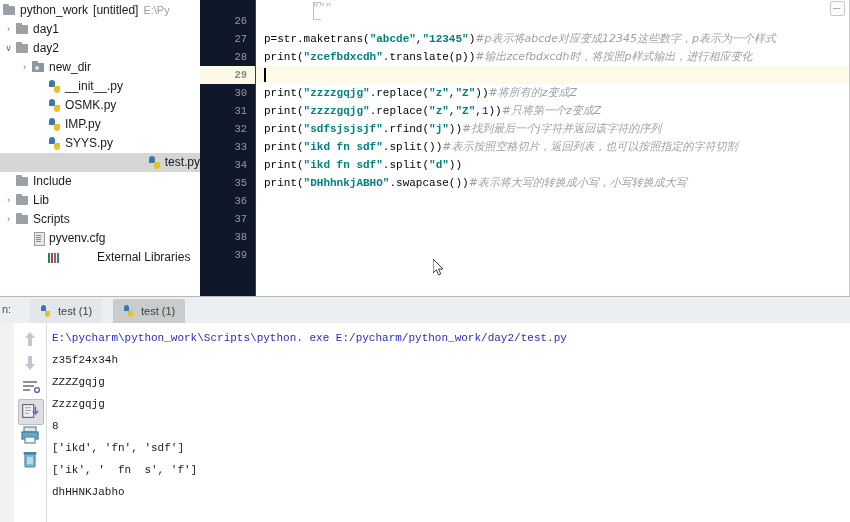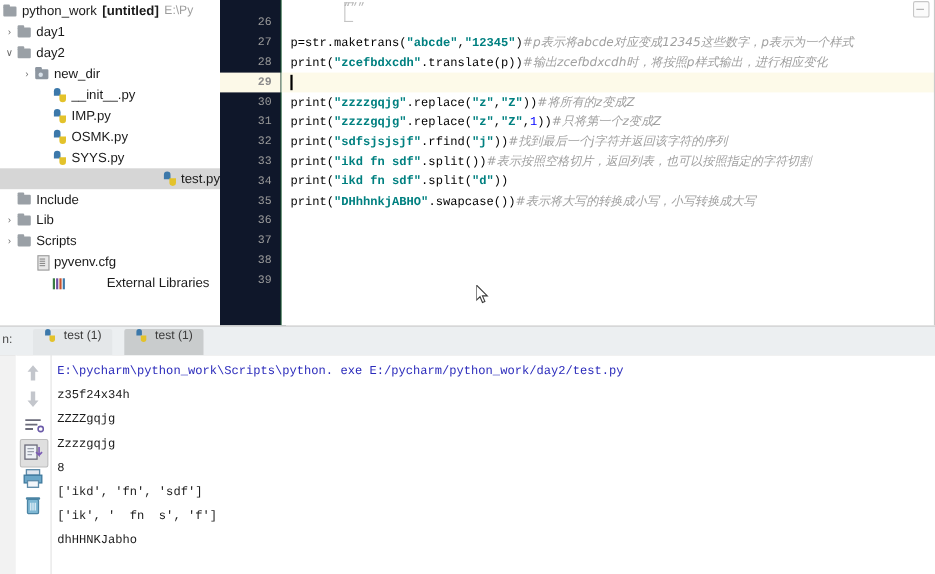--- a/index.html
+++ b/index.html
@@ -99,21 +99,21 @@
   
   .ico-libs{
     display:inline-block;
   }
   .ico-libs::before{
     content:"";position:absolute;left:1px;top:3px;
     width:2px;height:10px;background:#3a7d44;
     box-shadow: 3px 0 0 0 #6f4fa1, 6px 0 0 0 #c8532c, 9px 0 0 0 #3c78aa;
   }
   .tree-label { line-height:19px; }
-  .tree-label.bold { font-weight:bold; }
+  .tree-label.bold { font-weight:normal; }
   .tree-path { color:#9d9d9d; margin-left:5px; font-size:11px; }
 
   
   #editor-wrap{
     position:absolute;
     left:200px; top:0;
     width:650px; height:296px;
     background:#ffffff;
     overflow:hidden;
   }
@@ -223,21 +223,21 @@
     background:#eceff1;
     border-bottom:1px solid #c4c4c4;
   }
   #tab-window-label{
     position:absolute; left:2px; top:6px;
     font-size:11px; color:#4b4b4b;
   }
   .run-tab{
     position:absolute;
     top:2px; height:24px;
-    display:flex; 
+    display:flex; align-items:center;
     padding:0 10px;
     font-size:11px;
     color:#3c3c3c;
     border-radius:2px 2px 0 0;
     cursor:default;
   }
   .run-tab.inactive{ background:#e4e7e9; }
   .run-tab.active{ background:#c9cccd; }
   .tab-ico{
     width:13px;height:13px;margin-right:5px;position:relative;
@@ -321,26 +321,26 @@
           <span class="tree-label">new_dir</span>
         </div>
         <div class="tree-row" style="padding-left: 34px;">
           <span class="arrow none">&nbsp;</span>
           <span class="ico ico-py"></span>
           <span class="tree-label">__init__.py</span>
         </div>
         <div class="tree-row" style="padding-left: 34px;">
           <span class="arrow none">&nbsp;</span>
           <span class="ico ico-py"></span>
+          <span class="tree-label">OSMK.py</span>
+        </div>
+        <div class="tree-row" style="padding-left: 34px;">
+          <span class="arrow none">&nbsp;</span>
+          <span class="ico ico-py"></span>
           <span class="tree-label">IMP.py</span>
-        </div>
-        <div class="tree-row" style="padding-left: 34px;">
-          <span class="arrow none">&nbsp;</span>
-          <span class="ico ico-py"></span>
-          <span class="tree-label">OSMK.py</span>
         </div>
         <div class="tree-row" style="padding-left: 34px;">
           <span class="arrow none">&nbsp;</span>
           <span class="ico ico-py"></span>
           <span class="tree-label">SYYS.py</span>
         </div>
         <div class="tree-row selected" style="padding-left: 34px;">
           <span class="arrow none">&nbsp;</span>
           <span class="ico ico-py"></span>
           <span class="tree-label">test.py</span>

